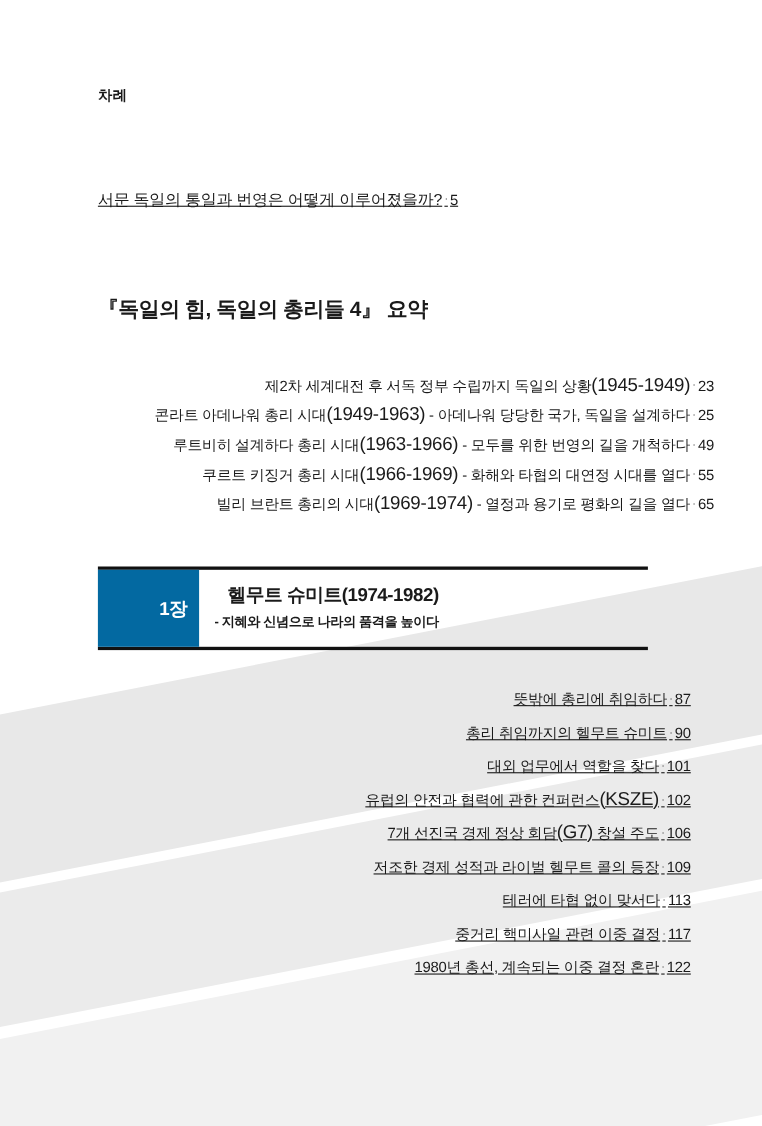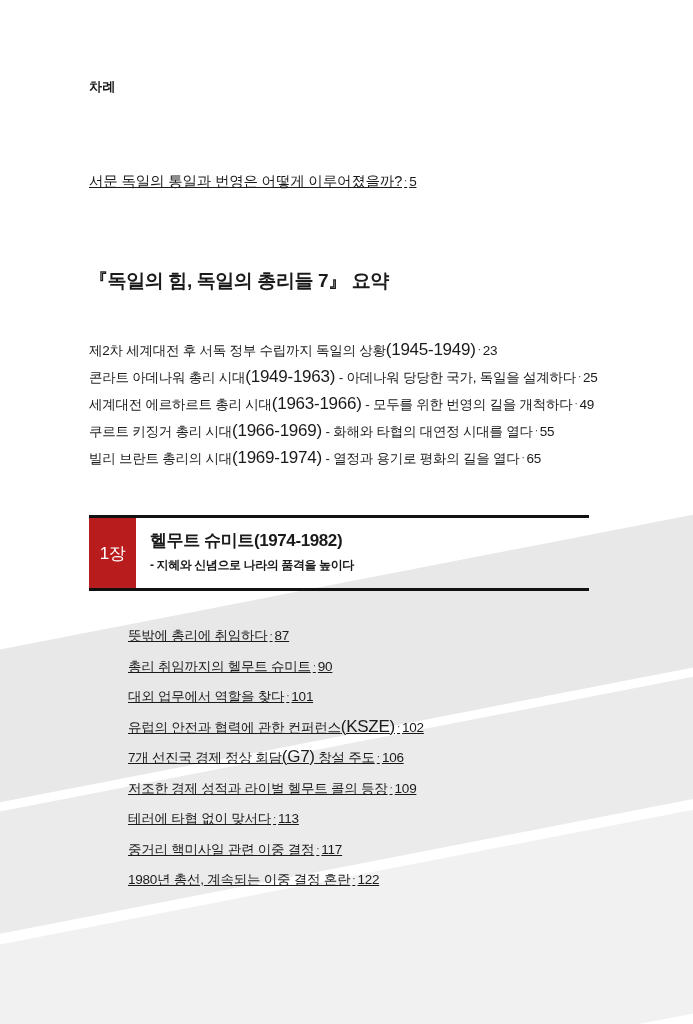--- a/index.html
+++ b/index.html
@@ -53,20 +53,21 @@
     background: #f1f1f1;
     transform: rotate(-11deg);
   }
 
   .page {
     position: relative;
     z-index: 1;
     width: 693px;
     height: 1024px;
     box-sizing: border-box;
+    text-align: right;
   }
 
   .toc-label {
     position: absolute;
     left: 89px;
     top: 78px;
     font-size: 13px;
     font-weight: bold;
     letter-spacing: 0.5px;
   }
@@ -108,29 +109,30 @@
     top: 515px;
     width: 500px;
     border-top: 3px solid #111;
     border-bottom: 3px solid #111;
     height: 76px;
     box-sizing: border-box;
     display: flex;
     align-items: stretch;
   }
   .chapter-num {
-    background: #b91c1c;
+    background: #0369a1;
     color: #fff;
     width: 47px;
     display: flex;
     align-items: center;
     justify-content: center;
     font-size: 17px;
-    font-weight: normal;
+    font-weight: bold;
     letter-spacing: -0.5px;
+    padding-left: 45px;
   }
   .chapter-text {
     padding-left: 14px;
     display: flex;
     flex-direction: column;
     justify-content: center;
   }
   .chapter-line1 {
     font-size: 17px;
     font-weight: bold;
@@ -181,31 +183,31 @@
 </div>
 
 <div class="page">
 
   <div class="toc-label">차례</div>
 
   <div class="preface">
     <span>서문  독일의 통일과 번영은 어떻게 이루어졌을까?</span><span class="dot">·</span><span class="pg">5</span>
   </div>
 
-  <div class="section-title">『독일의 힘, 독일의 총리들 7』 요약</div>
+  <div class="section-title">『독일의 힘, 독일의 총리들 4』 요약</div>
 
   <div class="summary-list">
     <div class="entry">
       <span>제2차 세계대전 후 서독 정부 수립까지 독일의 상황</span><span class="small">(1945-1949)</span><span></span><span class="dot">·</span><span class="pg">23</span>
     </div>
     <div class="entry">
       <span>콘라트 아데나워 총리 시대</span><span class="small">(1949-1963)</span><span> - 아데나워 당당한 국가, 독일을 설계하다</span><span class="dot">·</span><span class="pg">25</span>
     </div>
     <div class="entry">
-      <span>세계대전 에르하르트 총리 시대</span><span class="small">(1963-1966)</span><span> - 모두를 위한 번영의 길을 개척하다</span><span class="dot">·</span><span class="pg">49</span>
+      <span>루트비히 설계하다 총리 시대</span><span class="small">(1963-1966)</span><span> - 모두를 위한 번영의 길을 개척하다</span><span class="dot">·</span><span class="pg">49</span>
     </div>
     <div class="entry">
       <span>쿠르트 키징거 총리 시대</span><span class="small">(1966-1969)</span><span> - 화해와 타협의 대연정 시대를 열다</span><span class="dot">·</span><span class="pg">55</span>
     </div>
     <div class="entry">
       <span>빌리 브란트 총리의 시대</span><span class="small">(1969-1974)</span><span> - 열정과 용기로 평화의 길을 열다</span><span class="dot">·</span><span class="pg">65</span>
     </div>
   </div>
 
   <div class="chapter-box">

